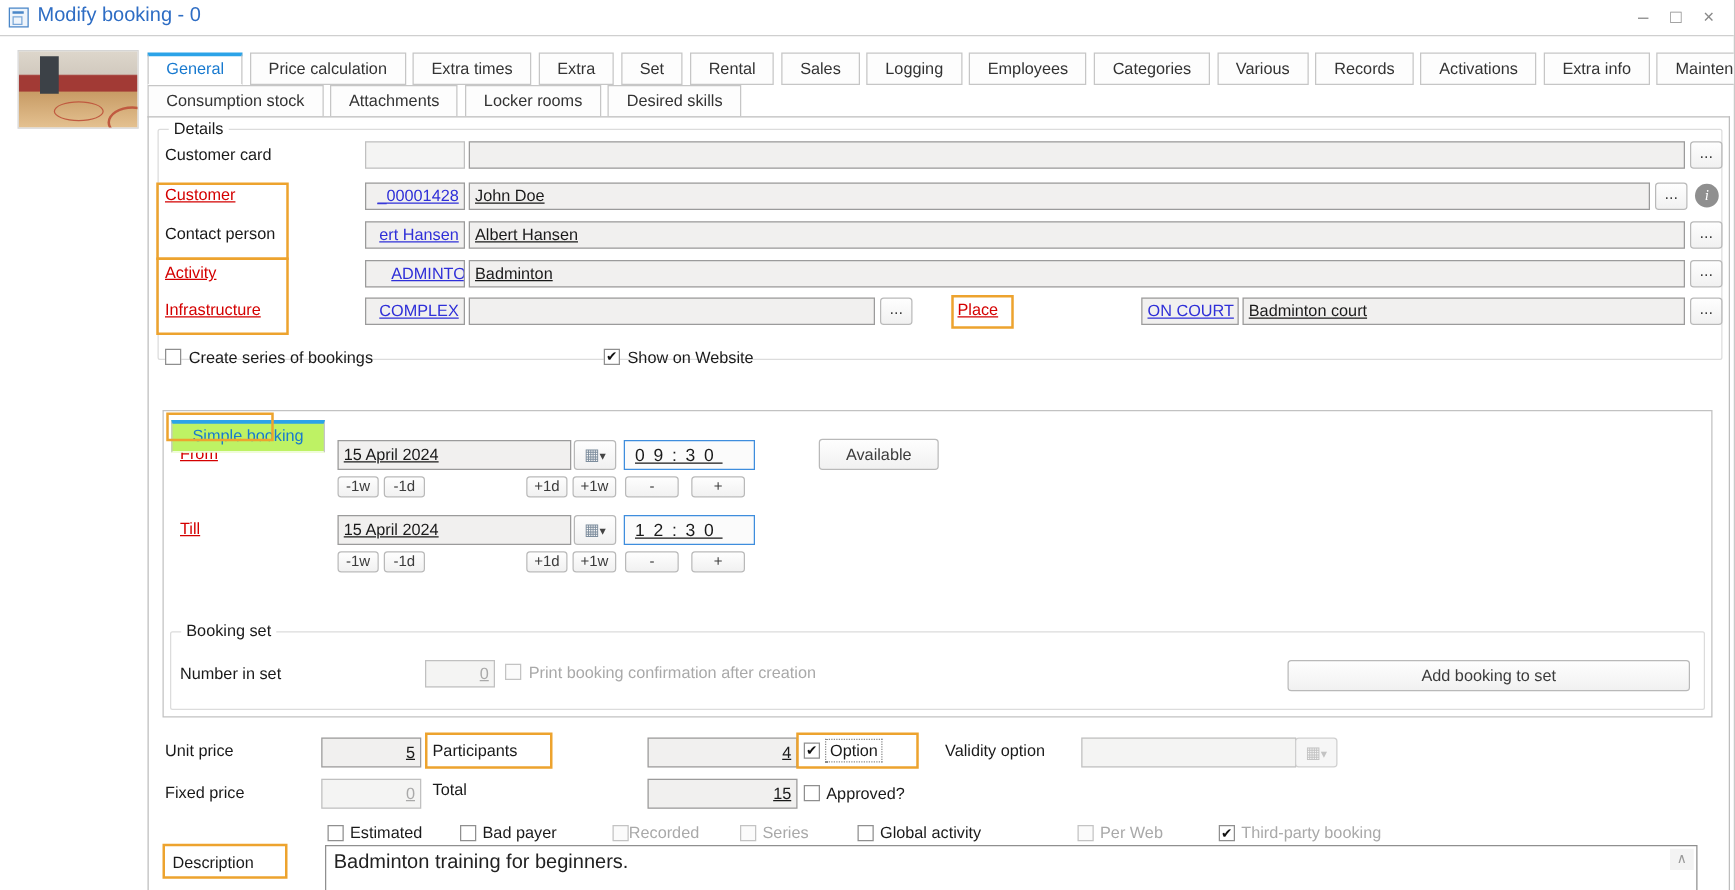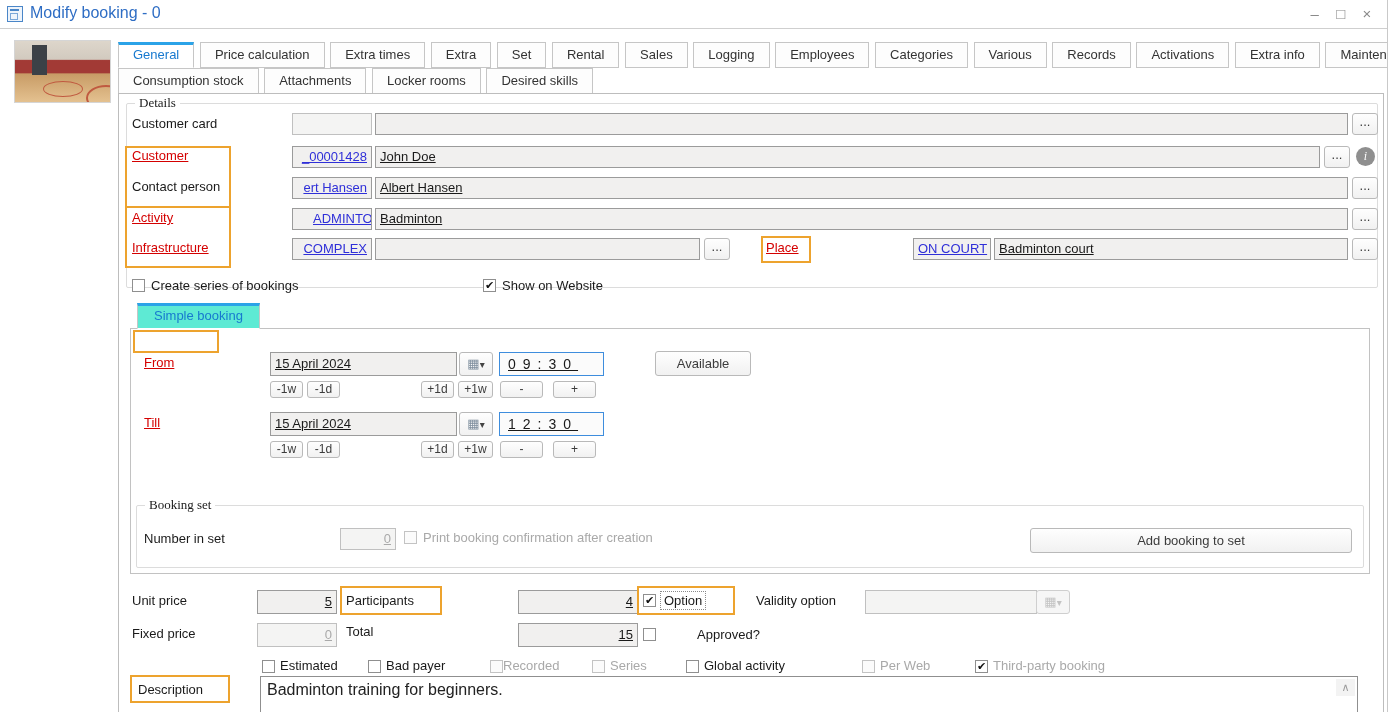--- a/index.html
+++ b/index.html
@@ -27,21 +27,21 @@
   .tab { display:inline-block; height:26px; line-height:23px; padding:0 14px; margin-right:2px; background:#fdfdfd;
     border:1px solid #c6c6c6; color:#333; text-align:center; vertical-align:top; }
   .tab.active { border-top:3px solid #2ba3e8; border-bottom:1px solid #fff; background:#fff; color:#1779cf; line-height:20px; }
   .tabrow1 { position:absolute; left:118px; top:42px; white-space:nowrap; }
   .tabrow2 { position:absolute; left:118px; top:68px; white-space:nowrap; }
 
   .main-panel { position:absolute; left:118px; top:93px; width:1266px; height:620px; border:1px solid #bdbdbd; border-bottom:none; background:#fff; }
 
   
   .group { position:absolute; border:1px solid #dcdcdc; border-radius:2px; }
-  .group-label { position:absolute; top:-9px; left:8px; background:#fff; padding:0 4px;font-family:Liberation Serif, serif; }
+  .group-label { position:absolute; top:-9px; left:8px; background:#fff; padding:0 4px; }
 
   
   .field { position:absolute; height:22px; background:#f1f0ef; border:1px solid #9b9b9b; line-height:20px; padding:0 4px; overflow:hidden; white-space:nowrap;text-decoration:underline; }
   .field.code { color:#2f2fd8; text-align:right; }
   .field.disabled { background:#f4f4f3; border-color:#c0c0c0; color:#a9a9a9; }
   .field.right { text-align:right; }
   .field.timefield { border:1px solid #3e8ddd; background:#fbfbfb; letter-spacing:7px; padding-left:8px; font-size:14px; }
 
   .btn { position:absolute; background:linear-gradient(#fefefe,#f1f1f1); border:1px solid #b9b9b9; border-radius:3px;
     text-align:center; color:#3c3c3c; cursor:default; }
@@ -63,22 +63,22 @@
   .gray { color:#a9a9a9; }
 
   
   .cb { position:absolute; width:13px; height:13px; background:#fff; border:1px solid #8f8f8f; line-height:11px; text-align:center; }
   .cb .mark { font-size:11px; color:#111; position:relative; top:-1px; }
   .cb.disabled { border-color:#c3c3c3; background:#fbfbfb; }
 
   
   .annot { position:absolute; border:2px solid #eda32e; background:transparent; z-index:40; pointer-events:none; }
 
-  .subtab { position:absolute; height:26px; line-height:20px; padding:0 16px; background:#5eead4; border:1px solid #c6c6c6;
-    border-top:3px solid #2ba3e8; border-bottom:1px solid #fff; color:#1779cf; z-index:2; }
+  .subtab { position:absolute; height:26px; line-height:20px; padding:0 16px; background:#bef264; border:1px solid #c6c6c6;
+    border-top:3px solid #2ba3e8; border-bottom:1px solid #fff; color:#1779cf; z-index:2;margin-top:33px; }
   .subpanel { position:absolute; left:130px; top:328px; width:1240px; height:246px; border:1px solid #c2c2c2; background:#fff; }
 
   .desc-box { position:absolute; left:260px; top:676px; width:1098px; height:40px; border:1px solid #8f8f8f; background:#fff; }
   .desc-text { position:absolute; left:6px; top:4px; font-size:16px; color:#222; }
   .desc-scroll { position:absolute; right:2px; top:2px; width:19px; height:17px; background:#f3f3f3; color:#9a9a9a;
     text-align:center; line-height:16px; font-size:11px; }
 
   .option-label { outline:1px dotted #8a8a8a; padding:1px 3px; }
 </style>
 </head>
@@ -211,21 +211,21 @@
   <span class="lbl option-label" style="left:661px; top:592px;">Option</span>
   <span class="lbl" style="left:756px; top:593px;">Validity option</span>
   <span class="field disabled" style="left:865px; top:590px; width:172px; height:24px; line-height:22px;"></span>
   <span class="btn cal-btn disabled" style="left:1036px; top:590px; width:34px;"><span class="cal">▦</span><span class="dd">▾</span></span>
 
   <span class="lbl" style="left:132px; top:626px;">Fixed price</span>
   <span class="field disabled right" style="left:257px; top:623px; width:80px; height:24px; line-height:22px;">0</span>
   <span class="lbl" style="left:346px; top:624px;">Total</span>
   <span class="field right" style="left:518px; top:623px; width:120px; height:24px; line-height:22px;">15</span>
   <span class="cb" style="left:643px; top:628px;"></span>
-  <span class="lbl" style="left:697px; top:627px;">Approved?</span>
+  <span class="lbl" style="left:661px; top:627px;">Approved?</span>
 
   <span class="cb" style="left:262px; top:660px;"></span>
   <span class="lbl" style="left:280px; top:658px;">Estimated</span>
   <span class="cb" style="left:368px; top:660px;"></span>
   <span class="lbl" style="left:386px; top:658px;">Bad payer</span>
   <span class="cb disabled" style="left:490px; top:660px;"></span>
   <span class="lbl gray" style="left:488px; top:658px;margin-left:15px;">Recorded</span>
   <span class="cb disabled" style="left:592px; top:660px;"></span>
   <span class="lbl gray" style="left:610px; top:658px;">Series</span>
   <span class="cb" style="left:686px; top:660px;"></span>

